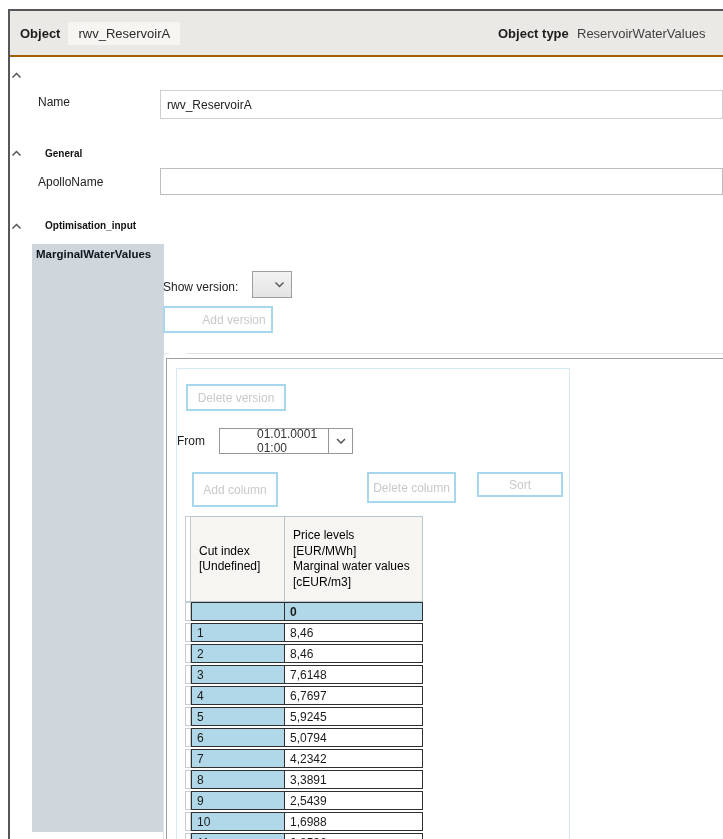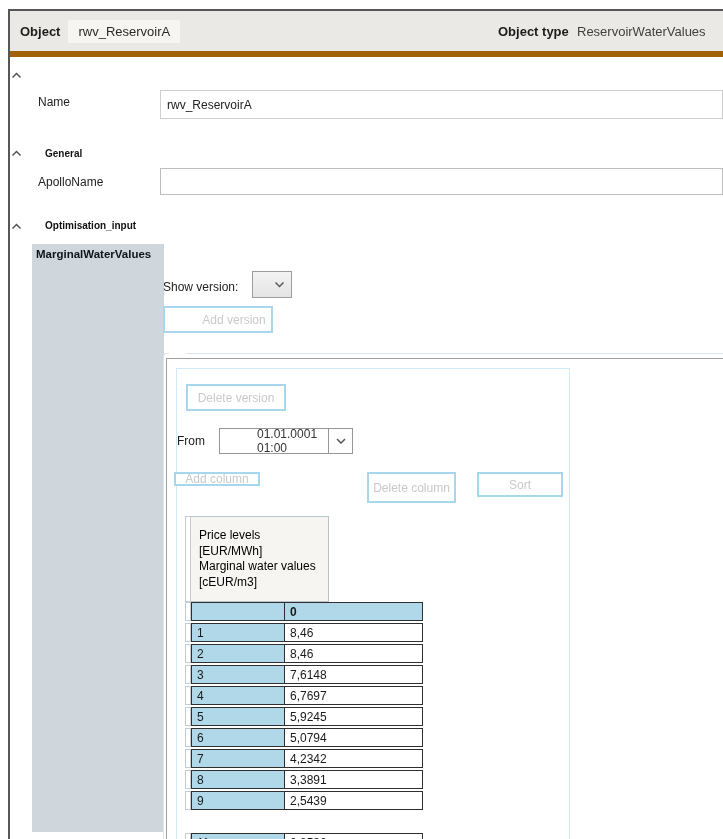--- a/index.html
+++ b/index.html
@@ -6,21 +6,21 @@
   html,body { background:#fff; }
   body { font-family:"Liberation Sans","DejaVu Sans",sans-serif; }
   #screen { position:relative; width:723px; height:839px; background:#fff; overflow:hidden; }
 
   
   .outer-border-left { position:absolute; left:8px; top:9px; width:2px; bottom:0; background:#57575a; }
   .outer-border-top  { position:absolute; left:8px; top:9px; right:0; height:2px; background:#57575a; }
 
   
   .header-bar { position:absolute; left:10px; top:11px; right:0; height:46px;
-                background:#ebe9e6; border-bottom:6px solid #a16207;
+                background:#ebe9e6; border-bottom:2px solid #a16207;
                 display:flex; align-items:center; font-size:13px; color:#1c1c1c; }
   .header-bar .hlabel { font-weight:bold; }
   .obj-label { margin-left:10px; }
   .obj-name-chip { margin-left:8px; background:#f7f5f2; padding:4px 10px; color:#2a2a2a; }
   .objtype-label { position:absolute; left:488px; }
   .objtype-value { position:absolute; left:567px; font-weight:normal; color:#3f3f3f; }
 
   .chev { position:absolute; width:11px; height:7px; }
   .section-title { position:absolute; font-size:10px; font-weight:bold; color:#111; }
   .field-label { position:absolute; font-size:12px; color:#222; }
@@ -122,26 +122,28 @@
   <span class="from-label">From</span>
   <div class="combo">
     <span class="combo-text">01.01.0001 01:00</span>
     <span class="combo-arrow">
       <svg width="10" height="6" viewBox="0 0 10 6">
         <polyline points="1,1 5,5 9,1" fill="none" stroke="#555" stroke-width="1.5"></polyline>
       </svg>
     </span>
   </div>
 
-  <button class="btn-light" style="left:174px; top:472px; width:86px; height:14px;">Add column</button>
+  <button class="btn-light" style="left:192px; top:472px; width:86px; height:35px;">Add column</button>
   <button class="btn-light" style="left:367px; top:472px; width:89px; height:31px;">Delete column</button>
   <button class="btn-light" style="left:477px; top:472px; width:86px; height:25px;">Sort</button>
 
   <div class="trow" style="left:185px; top:516px; height:86px;">
     <div class="gutter-cell"></div>
+    <div class="hdr-cell" style="width:94px;">Cut index
+[Undefined]</div>
     <div class="hdr-cell" style="width:138px;">Price levels
 [EUR/MWh]
 Marginal water values
 [cEUR/m3]</div>
   </div>
 
   <div class="trow subrow" style="left:185px; top:602px; height:19px;">
     <div class="gutter-cell"></div>
     <div class="data-cell idx-cell cell-first"></div>
     <div class="data-cell val-cell">0</div>
@@ -185,19 +187,24 @@
   <div class="trow" style="left:185px; top:770px; height:19px;">
     <div class="gutter-cell"></div>
     <div class="data-cell idx-cell cell-first">8</div>
     <div class="data-cell val-cell">3,3891</div>
   </div>
   <div class="trow" style="left:185px; top:791px; height:19px;">
     <div class="gutter-cell"></div>
     <div class="data-cell idx-cell cell-first">9</div>
     <div class="data-cell val-cell">2,5439</div>
   </div>
+  <div class="trow" style="left:185px; top:812px; height:19px;">
+    <div class="gutter-cell"></div>
+    <div class="data-cell idx-cell cell-first">10</div>
+    <div class="data-cell val-cell">1,6988</div>
+  </div>
   <div class="trow" style="left:185px; top:833px; height:19px;">
     <div class="gutter-cell"></div>
     <div class="data-cell idx-cell cell-first">11</div>
     <div class="data-cell val-cell">0,8536</div>
   </div>
 
 </div>
 
 </body></html>

